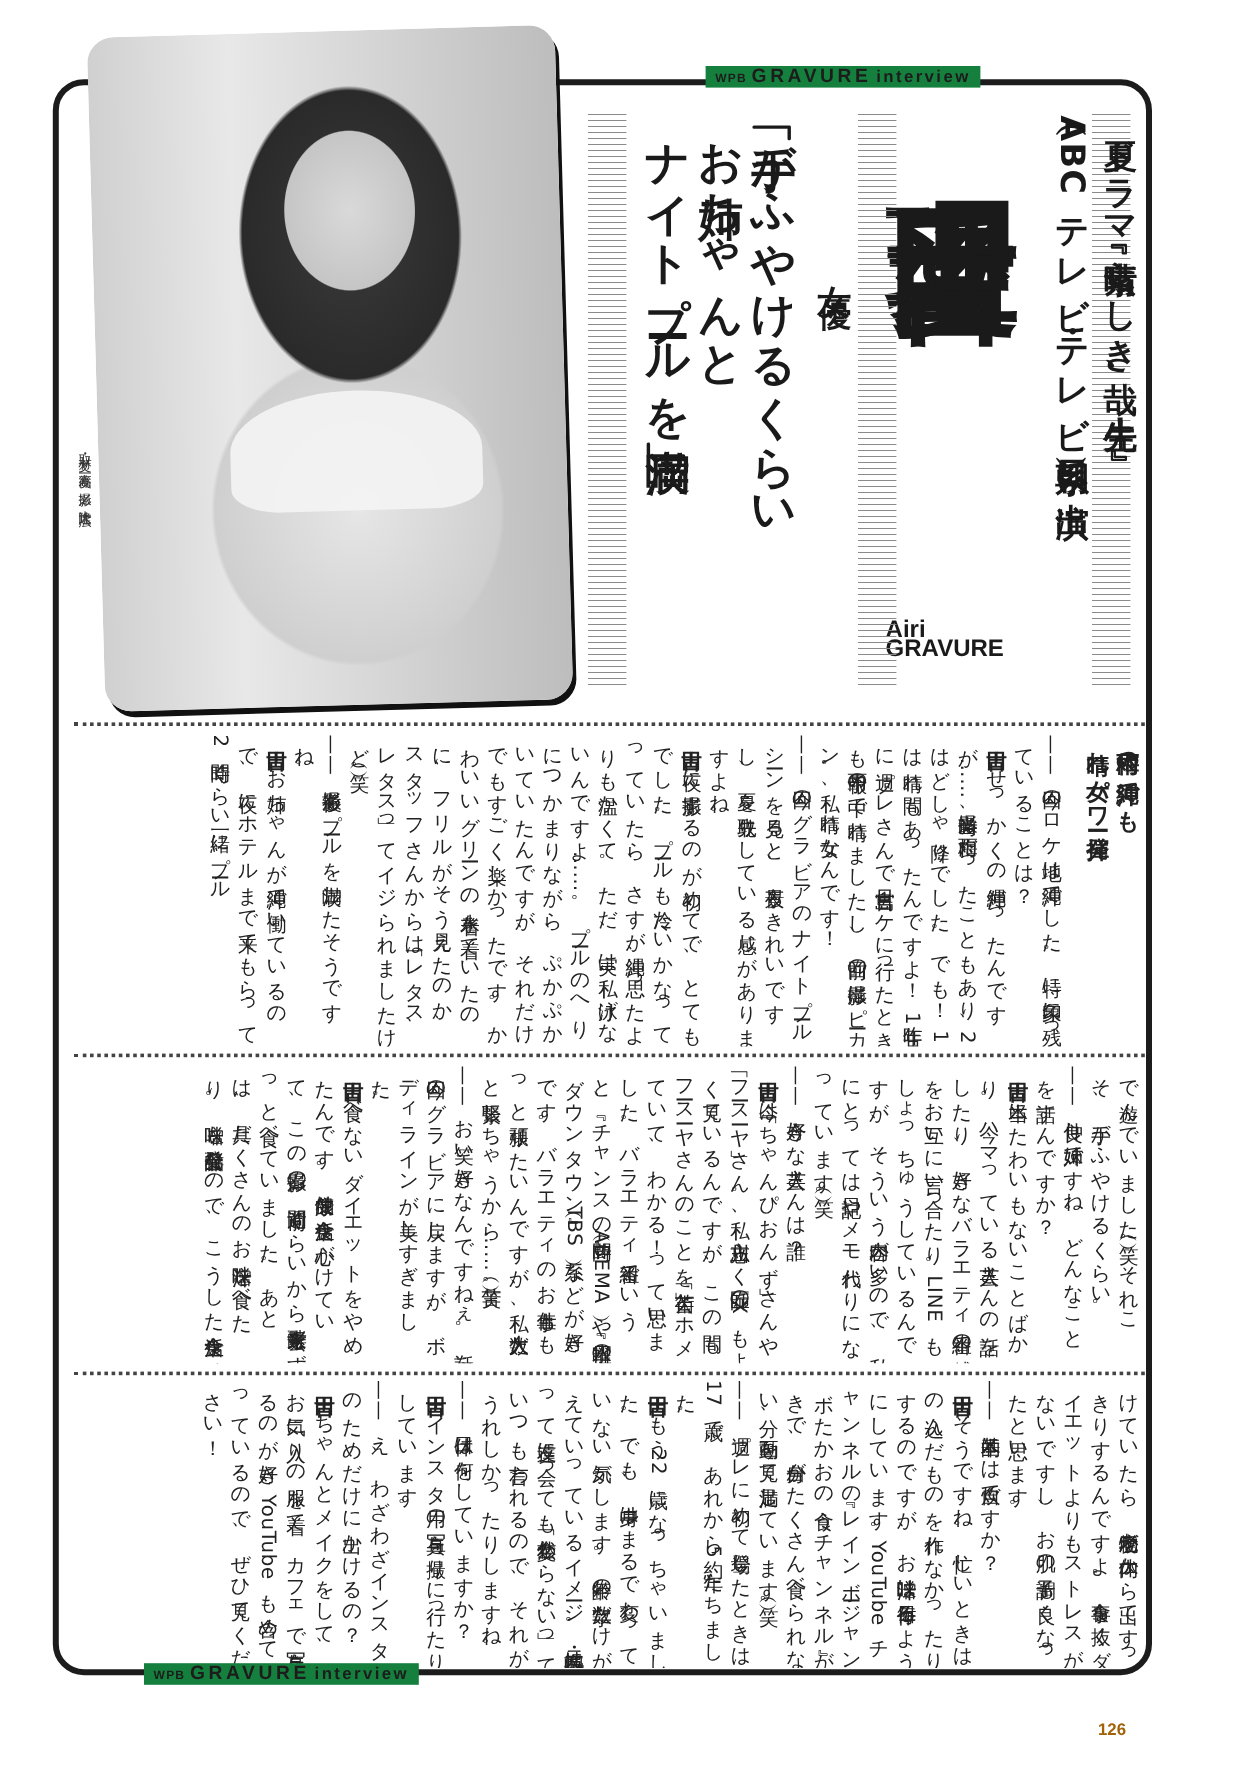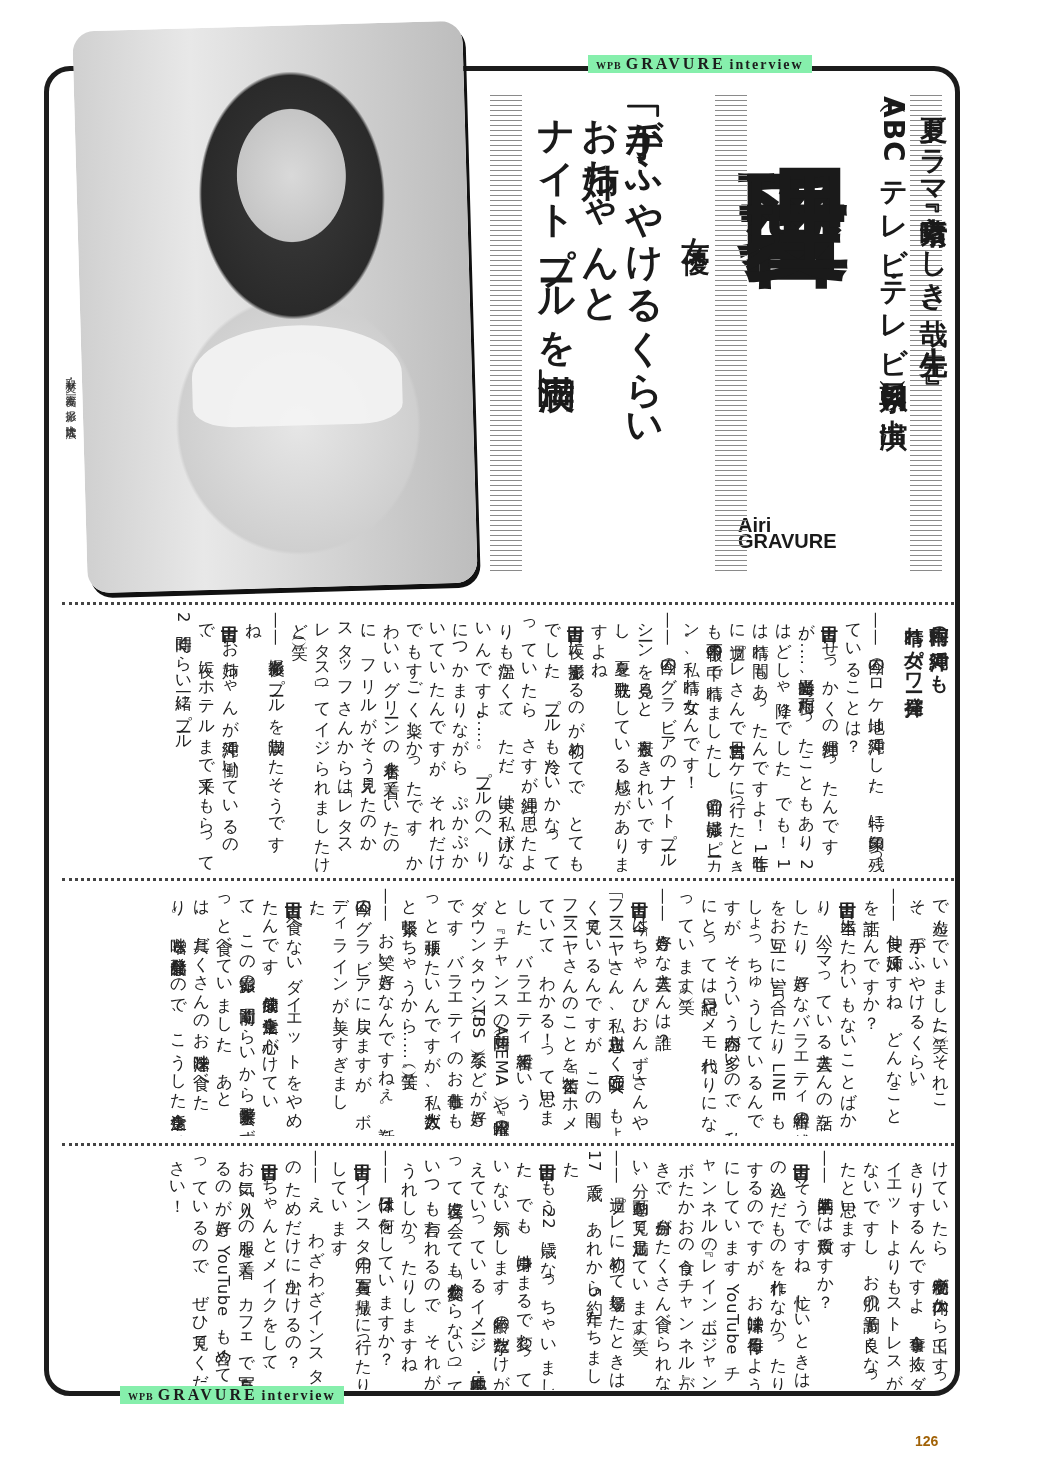--- a/index.html
+++ b/index.html
@@ -1,18 +1,18 @@
 <!DOCTYPE html>
 <html><head>
 <meta charset="utf-8">
 <style>
   html,body{margin:0;padding:0;background:#fff;}
   body{width:1050px;height:1482px;position:relative;overflow:hidden;font-family:"DejaVu Sans","Liberation Sans",sans-serif;color:#1a1a1a;}
   .frame{position:absolute;left:44px;top:66px;width:916px;height:1330px;border:5px solid #1c1c1c;border-radius:26px;box-sizing:border-box;}
-  .brand{position:absolute;background:#86efac;padding:0 8px;font-family:Liberation Serif, serif;font-weight:bold;letter-spacing:2px;color:#1c1c1c;white-space:nowrap;}
+  .brand{position:absolute;background:#15803d;padding:0 8px;font-family:Liberation Sans, sans-serif;font-weight:bold;letter-spacing:2px;color:#1c1c1c;white-space:nowrap;}
   .brand .wpb{font-size:10px;letter-spacing:1px;margin-right:4px;}
   .brand .grav{font-size:16px;letter-spacing:3px;}
   .brand .intv{font-size:14px;letter-spacing:2px;margin-left:4px;font-weight:bold;}
   .brand-top{left:588px;top:55px;}
   .brand-bottom{left:120px;top:1386px;}
   .photo{position:absolute;left:80px;top:26px;width:390px;height:562px;border-radius:22px;transform:rotate(-1.6deg);box-shadow:3px 5px 0 #111;overflow:hidden;
     background:radial-gradient(ellipse 90px 110px at 215px 150px,#d9d9d9 0%,#c5c5c5 60%,transparent 61%),
                radial-gradient(ellipse 150px 200px at 215px 170px,#3a3a3a 0%,#2a2a2a 60%,transparent 62%),
                radial-gradient(ellipse 170px 180px at 215px 400px,#e6e6e6 0%,#cfcfcf 70%,transparent 72%),
                linear-gradient(90deg,#d0d0d0 0%,#e8e8e8 30%,#bdbdbd 100%);}

